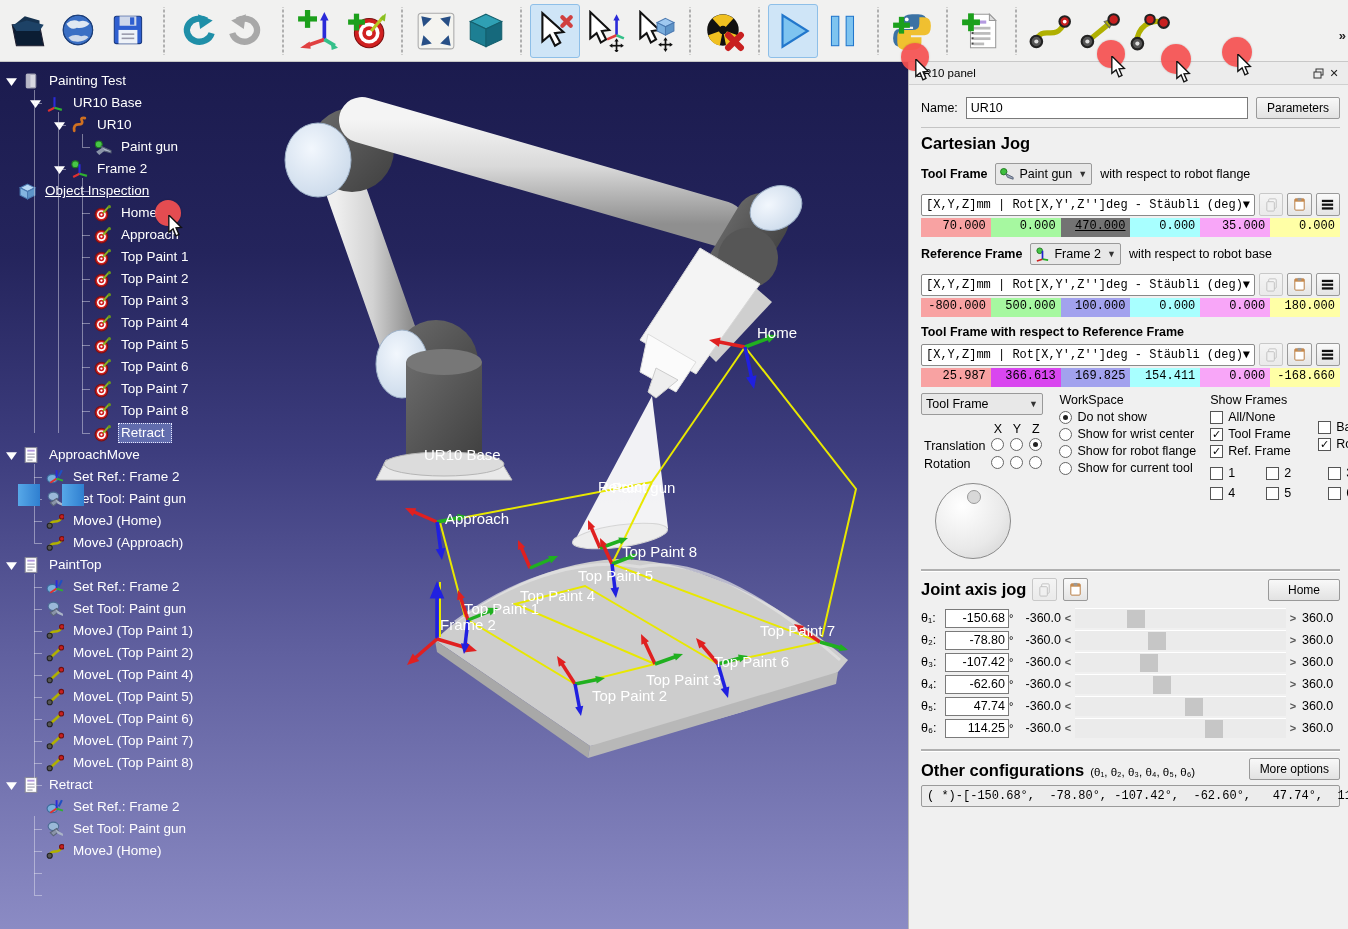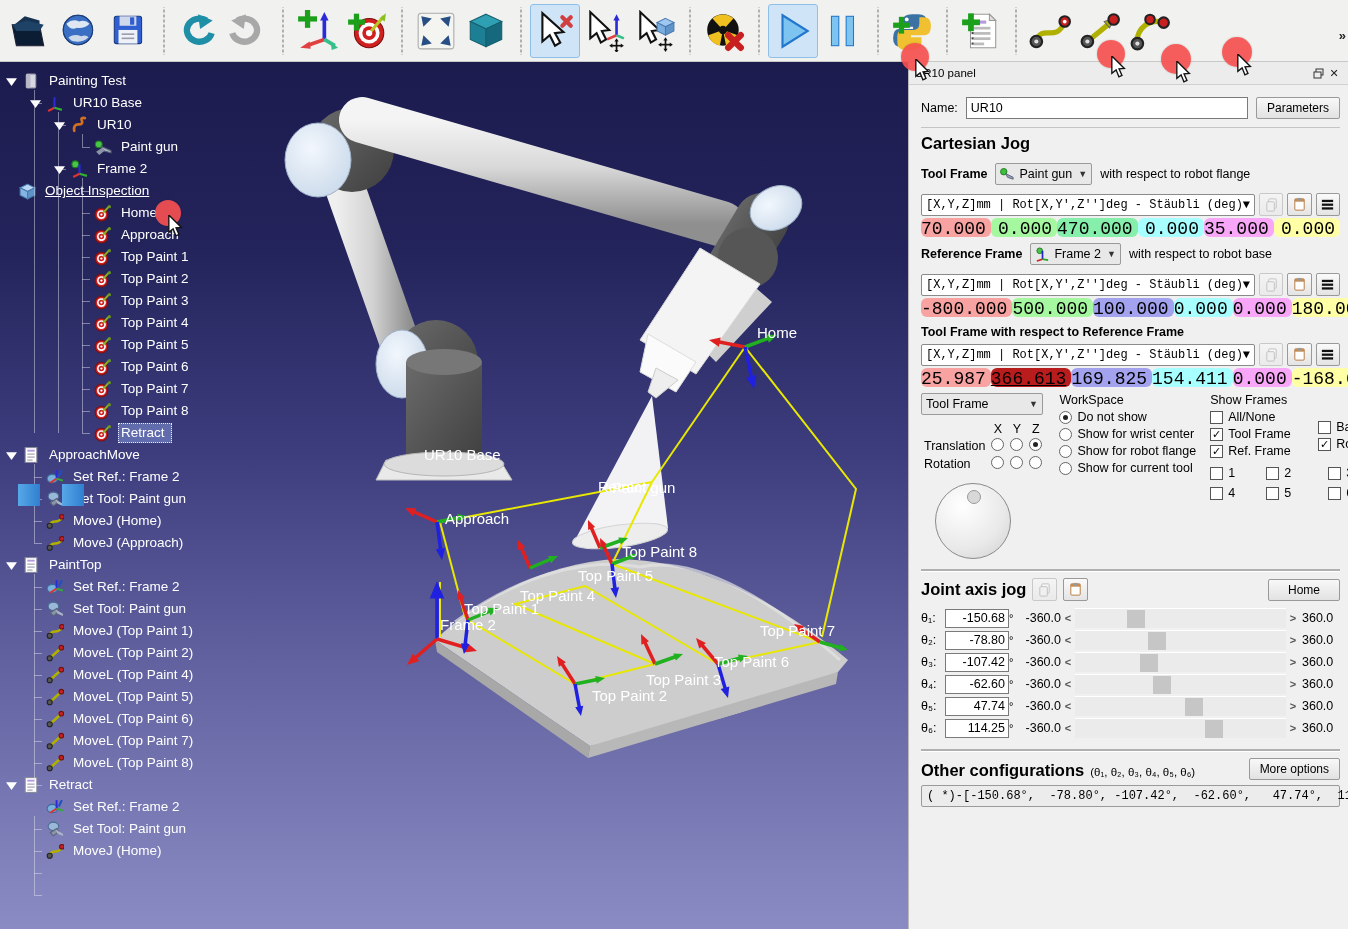--- a/index.html
+++ b/index.html
@@ -65,21 +65,21 @@
   .fmt-combo { flex:1; height:22px; background:#fff; border:1px solid #8a8a8a; border-radius:2px;
                display:flex; align-items:center; font-size:12px; padding:0 4px; }
   .fmt-combo .txt { flex:1; }
   .sq-btn { width:25px; height:23px; background:linear-gradient(#fafafa,#e4e4e4); border:1px solid #999;
             border-radius:2px; display:flex; align-items:center; justify-content:center; }
   .sq-btn.disabled { opacity:.45; }
   .sq-btn svg { width:15px; height:15px; }
 
   .val-row { display:flex; margin:2px 0 4px 0; }
   .val-cell { flex:1; height:19px; font-family:"Liberation Mono","DejaVu Sans Mono",monospace;
-              font-size:18px; text-align:right; padding:1px 5px 0 0; position:relative;border-radius:6px; }
+              font-size:12px; text-align:right; padding:1px 5px 0 0; position:relative; }
 
   .subhead { font-weight:bold; margin:8px 0 4px 0; }
 
   
   #cols { display:flex; margin-top:6px; min-height:158px; }
   .vdiv { width:2px; background:#c8c8c8; margin:0 7px; }
   #col-jogmode { width:128px; }
   #jogmode-combo { width:122px; margin-bottom:6px; }
   .xyz-grid { font-size:12.5px; }
   .xyz-grid table { border-collapse:collapse; }
@@ -1081,21 +1081,21 @@
           <svg viewBox="0 0 16 16">
             <rect x="2" y="3" width="12" height="2.4" fill="#111"></rect>
             <rect x="2" y="7" width="12" height="2.4" fill="#111"></rect>
             <rect x="2" y="11" width="12" height="2.4" fill="#111"></rect>
           </svg>
         </span>
     </div>
     <div class="val-row" id="pose-row-0">
         <div class="val-cell" style="background: rgb(248, 162, 162);">70.000</div>
         <div class="val-cell" style="background: rgb(166, 248, 160);">0.000</div>
-        <div class="val-cell" style="background: #86efac;">470.000</div>
+        <div class="val-cell" style="background: #737373; text-decoration: underline;">470.000</div>
         <div class="val-cell" style="background: rgb(168, 255, 255);">0.000</div>
         <div class="val-cell" style="background: rgb(248, 166, 248);">35.000</div>
         <div class="val-cell" style="background: rgb(255, 255, 166);">0.000</div>
       </div>
 
     <div class="row frame-row">
       <span>Reference Frame</span>
       <span class="combo">
         <svg width="15" height="15" viewBox="0 0 16 16">
             <circle cx="5" cy="4" r="3" fill="#49c649" stroke="#1f7a1f"></circle>
@@ -1160,21 +1160,21 @@
       <span class="sq-btn">
           <svg viewBox="0 0 16 16">
             <rect x="2" y="3" width="12" height="2.4" fill="#111"></rect>
             <rect x="2" y="7" width="12" height="2.4" fill="#111"></rect>
             <rect x="2" y="11" width="12" height="2.4" fill="#111"></rect>
           </svg>
         </span>
     </div>
     <div class="val-row" id="pose-row-2">
         <div class="val-cell" style="background: rgb(248, 162, 162);">25.987</div>
-        <div class="val-cell" style="background: #b91c1c; text-decoration: underline;">366.613</div>
+        <div class="val-cell" style="background: #d946ef;">366.613</div>
         <div class="val-cell" style="background: rgb(162, 162, 238);">169.825</div>
         <div class="val-cell" style="background: rgb(168, 255, 255);">154.411</div>
         <div class="val-cell" style="background: rgb(248, 166, 248);">0.000</div>
         <div class="val-cell" style="background: rgb(255, 255, 166);">-168.660</div>
       </div>
 
     <div id="cols">
       <div id="col-jogmode">
         <div class="combo" id="jogmode-combo">
           <span>Tool Frame</span>

